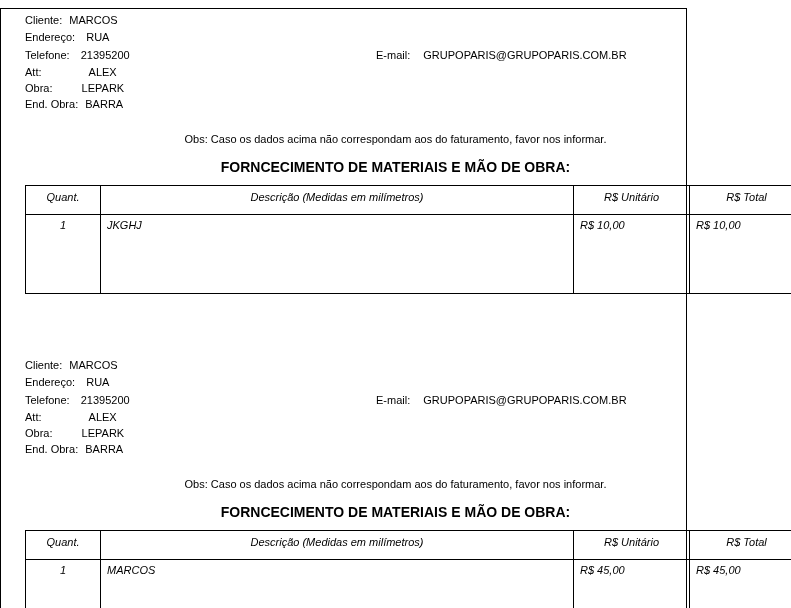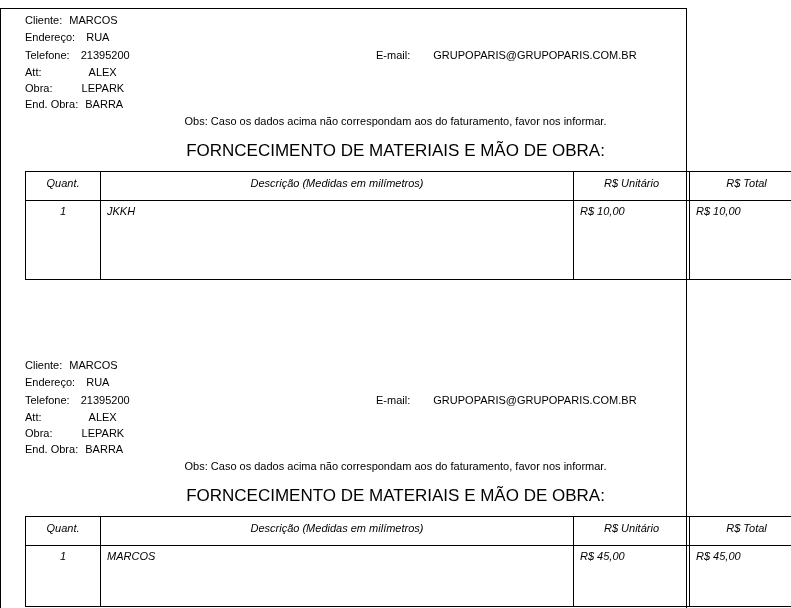--- a/index.html
+++ b/index.html
@@ -41,26 +41,26 @@
   }
   .lbl {
     display: inline-block;
   }
   .val {
     display: inline-block;
   }
   .obs {
     text-align: center;
     font-size: 11px;
-    margin-top: 2px;
+    margin-top: 20px;
   }
   .section-title {
     text-align: center;
-    font-size: 17px;
-    font-weight: normal;
+    font-size: 14px;
+    font-weight: bold;
     margin-top: 14px;
   }
   table.items {
     border-collapse: collapse;
     margin: 10px 0 0 24px;
     width: 740px;
     table-layout: fixed;
   }
   table.items th, table.items td {
     border: 1px solid #000000;
@@ -90,21 +90,21 @@
   tbody tr.body-row-short td {
     height: 52px;
   }
   .email-line {
     position: absolute;
     left: 375px;
     white-space: nowrap;
     font-size: 11px;
   }
   .email-value {
-    margin-left: 20px;
+    margin-left: 10px;
   }
 </style>
 </head>
 <body>
 
 <div class="page-frame">
 
   <div class="doc-block" style="top:0px;">
 
     <div class="header-info">
@@ -147,21 +147,21 @@
         <tr>
           <th class="col-qty">Quant.</th>
           <th class="col-desc">Descrição (Medidas em milímetros)</th>
           <th class="col-unit">R$ Unitário</th>
           <th class="col-total">R$ Total</th>
         </tr>
       </thead>
       <tbody>
         <tr class="body-row">
           <td class="cell-qty">1</td>
-          <td class="cell-desc">JKKH</td>
+          <td class="cell-desc">JKGHJ</td>
           <td class="cell-unit">R$ 10,00</td>
           <td class="cell-total">R$ 10,00</td>
         </tr>
       </tbody>
     </table>
   </div>
 
   <div class="doc-block" style="top:345px;">
 
     <div class="header-info">

